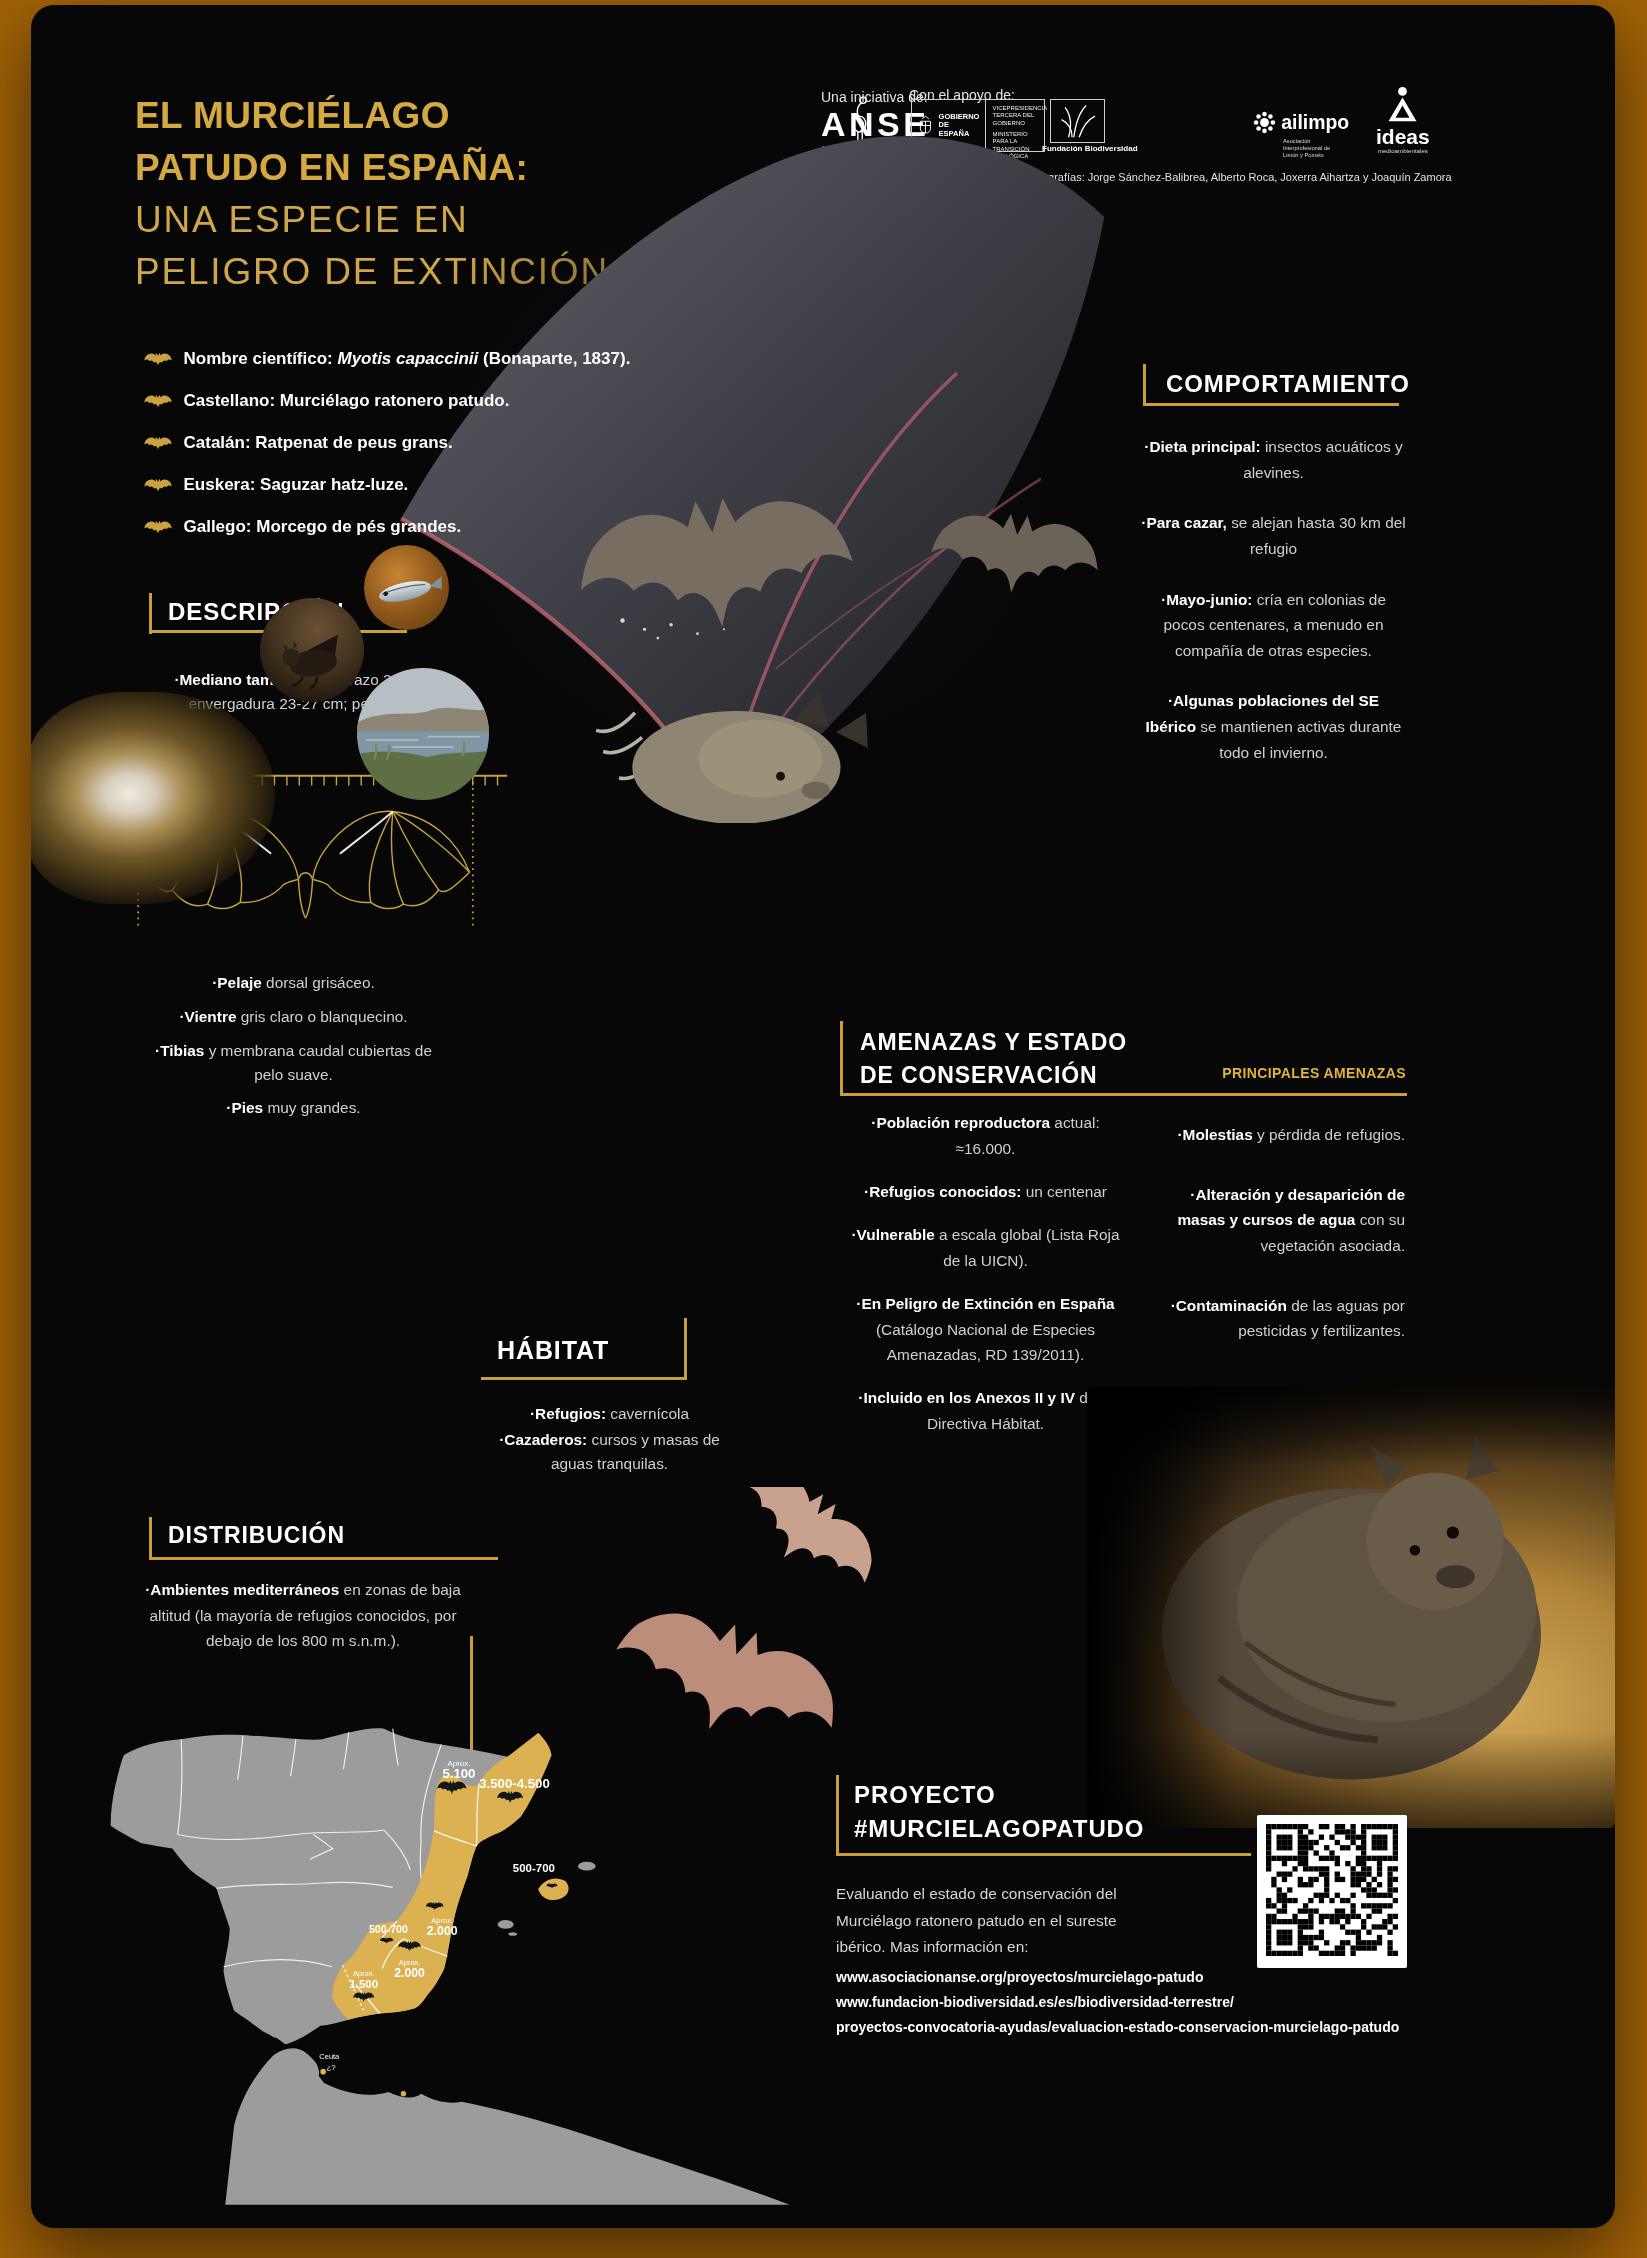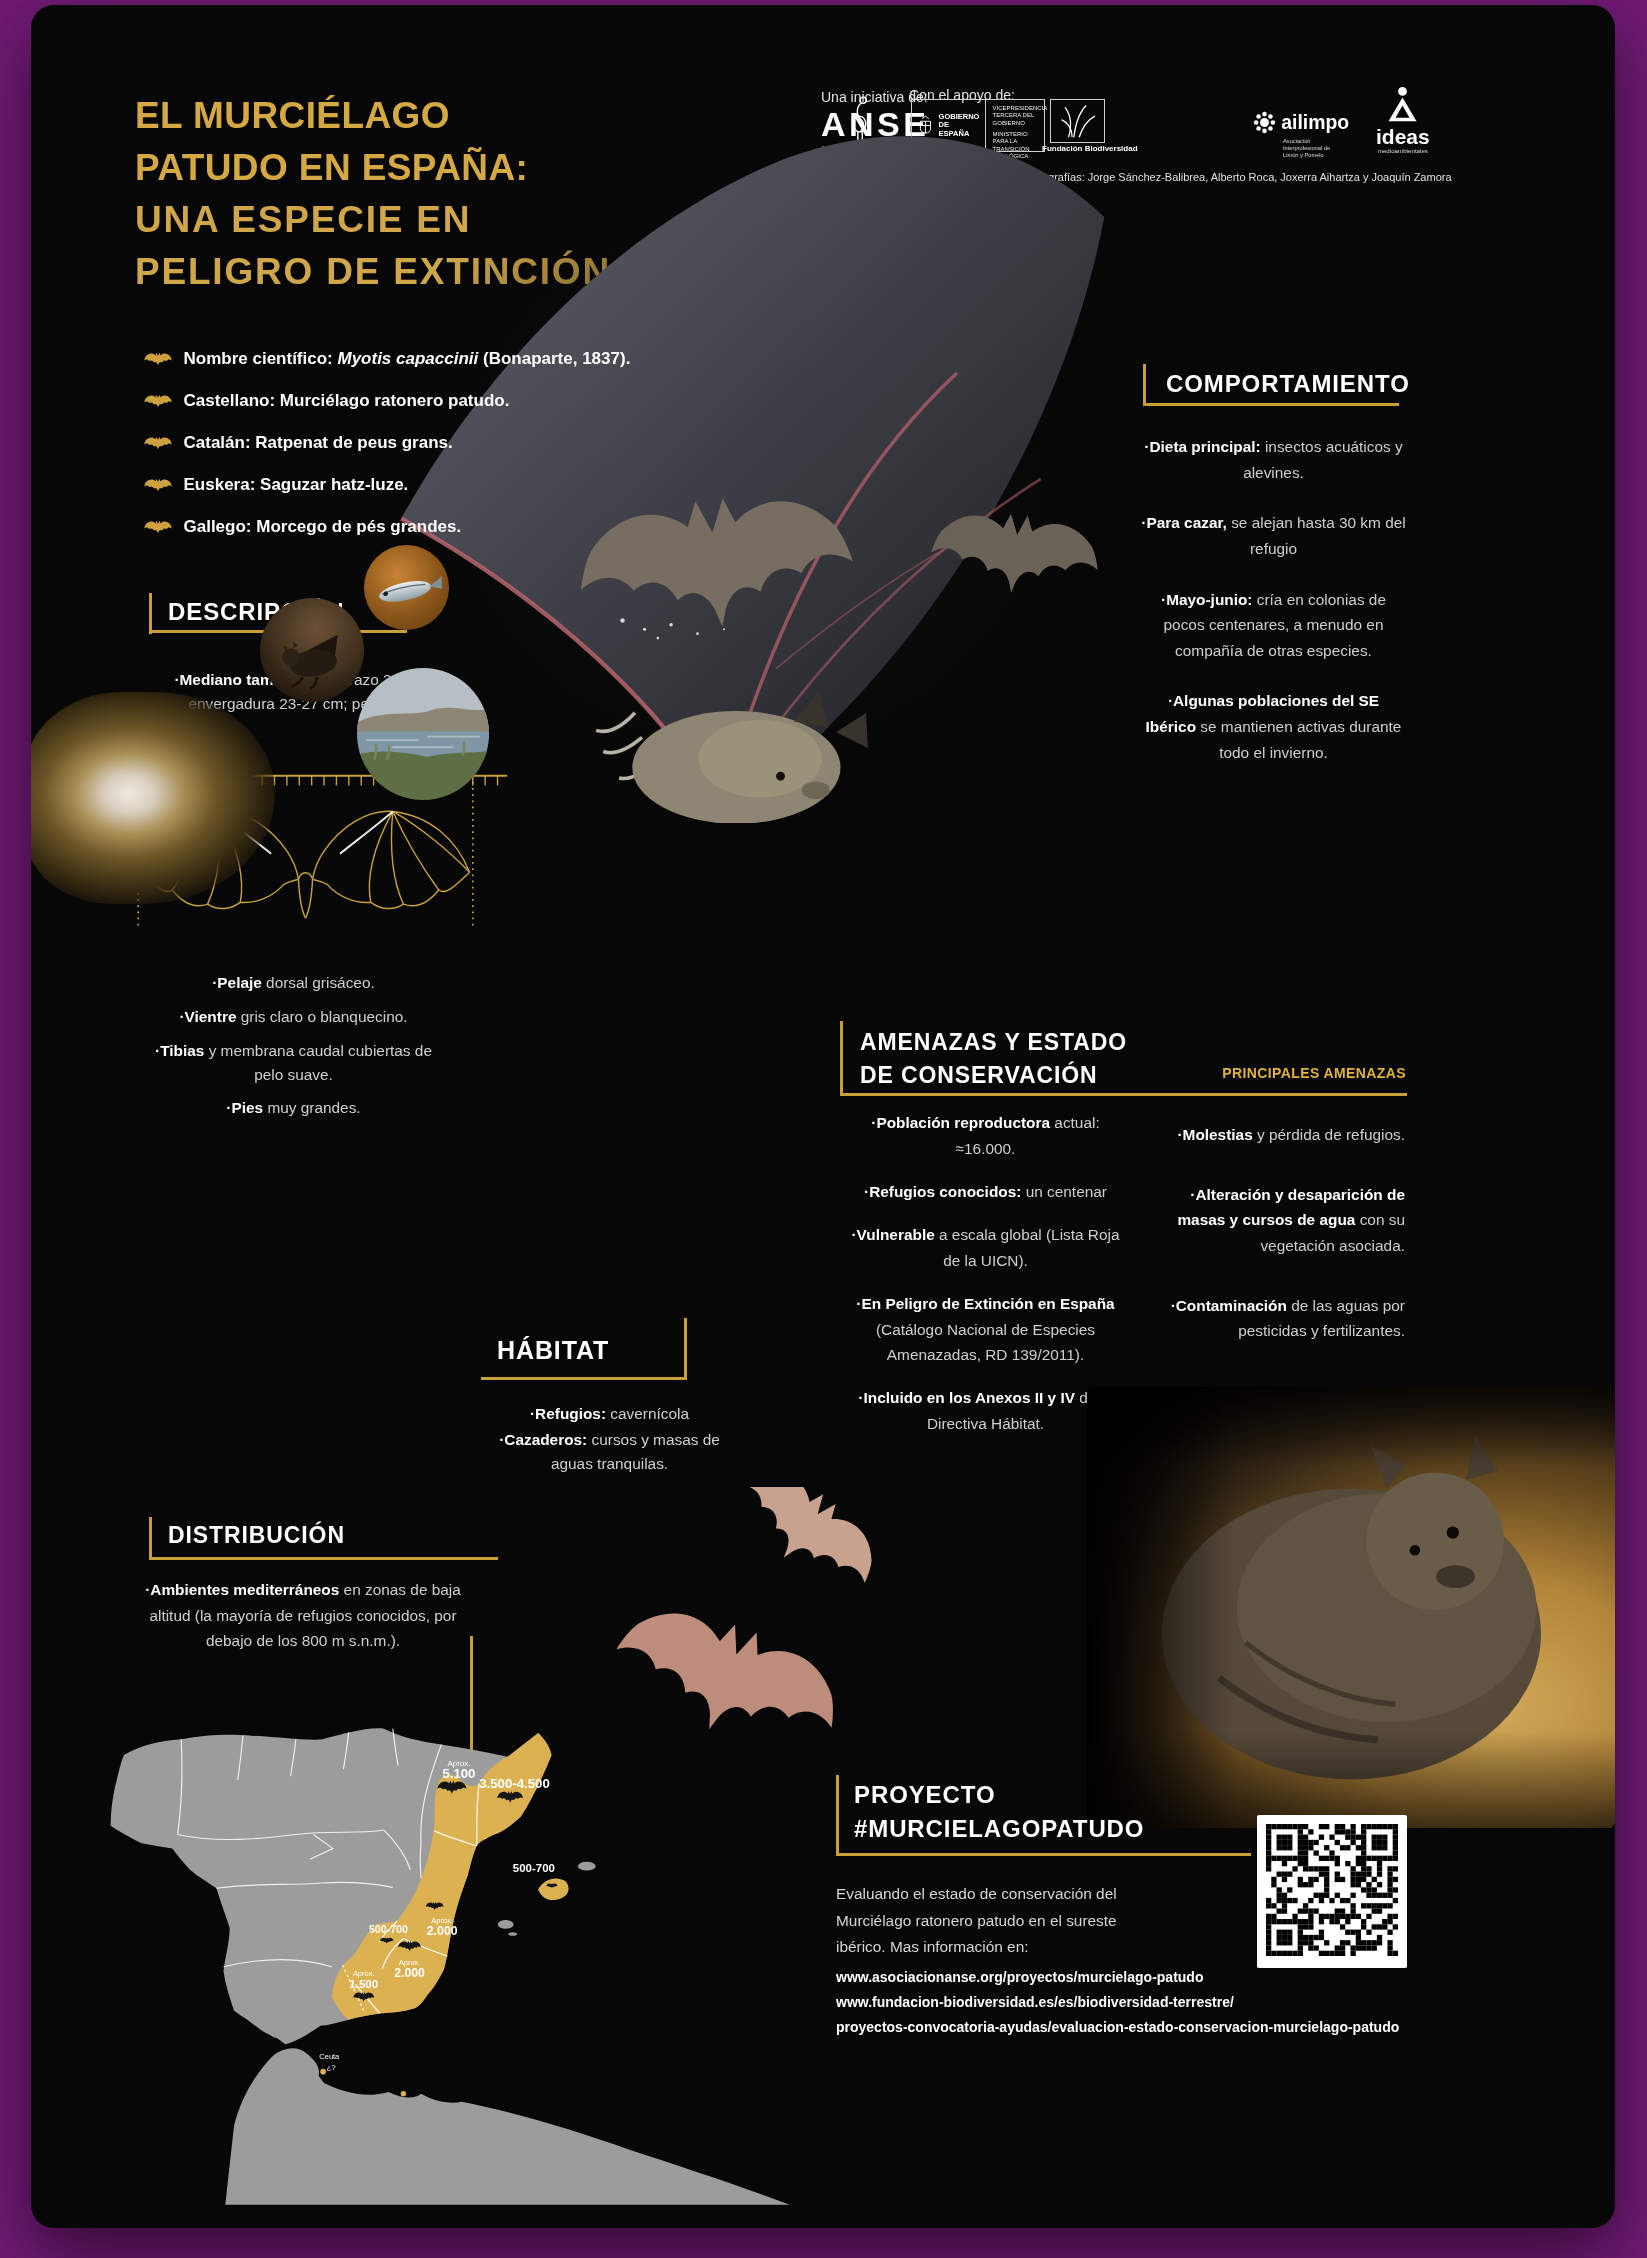--- a/index.html
+++ b/index.html
@@ -1,22 +1,22 @@
 <!DOCTYPE html>
 <html style="font-size:14px"><head>
 <meta charset="utf-8">
 <style>
   html,body{margin:0;padding:0;background:#edebe7;font-family:"Liberation Sans",sans-serif;}
-  #page{position:relative;width:1648px;height:2258px;overflow:hidden;background:#701a75;}
+  #page{position:relative;width:1648px;height:2258px;overflow:hidden;background:#a16207;}
   .poster{position:absolute;left:31px;top:5.3px;width:1584px;height:2223px;background:#070707;border-radius:23px;box-shadow:0 26.5px 71px rgba(0,0,0,.55);overflow:hidden;}
   .abs{position:absolute;}
   .gline{position:absolute;background:#c9a035;}
   
   .title-line{font-size:37px;line-height:52px;font-weight:bold;color:#d4a843;letter-spacing:0.4px;white-space:nowrap;}
-  .title-light{font-weight:bold;color:#cfa64a;letter-spacing:1.8px;}
+  .title-light{font-weight:normal;color:#cfa64a;letter-spacing:1.8px;}
   
   .sec{position:absolute;color:#fff;font-weight:bold;letter-spacing:0.9px;white-space:nowrap;}
   .subhead{position:absolute;color:#e0b33c;font-weight:bold;font-size:14px;letter-spacing:0.4px;white-space:nowrap;}
   
   .bullet{font-size:15.4px;line-height:25.6px;color:#cfcfcf;margin-bottom:17.6px;text-align:center;}
   .bullet .bb{color:#fff;font-weight:bold;}
   .tight .bullet{line-height:24px;margin-bottom:9.7px;}
   .comp .bullet{margin-bottom:25px;}
   .right .bullet{text-align:right;margin-bottom:34px;}
   .hab .bullet{line-height:24px;margin-bottom:1.8px;}

